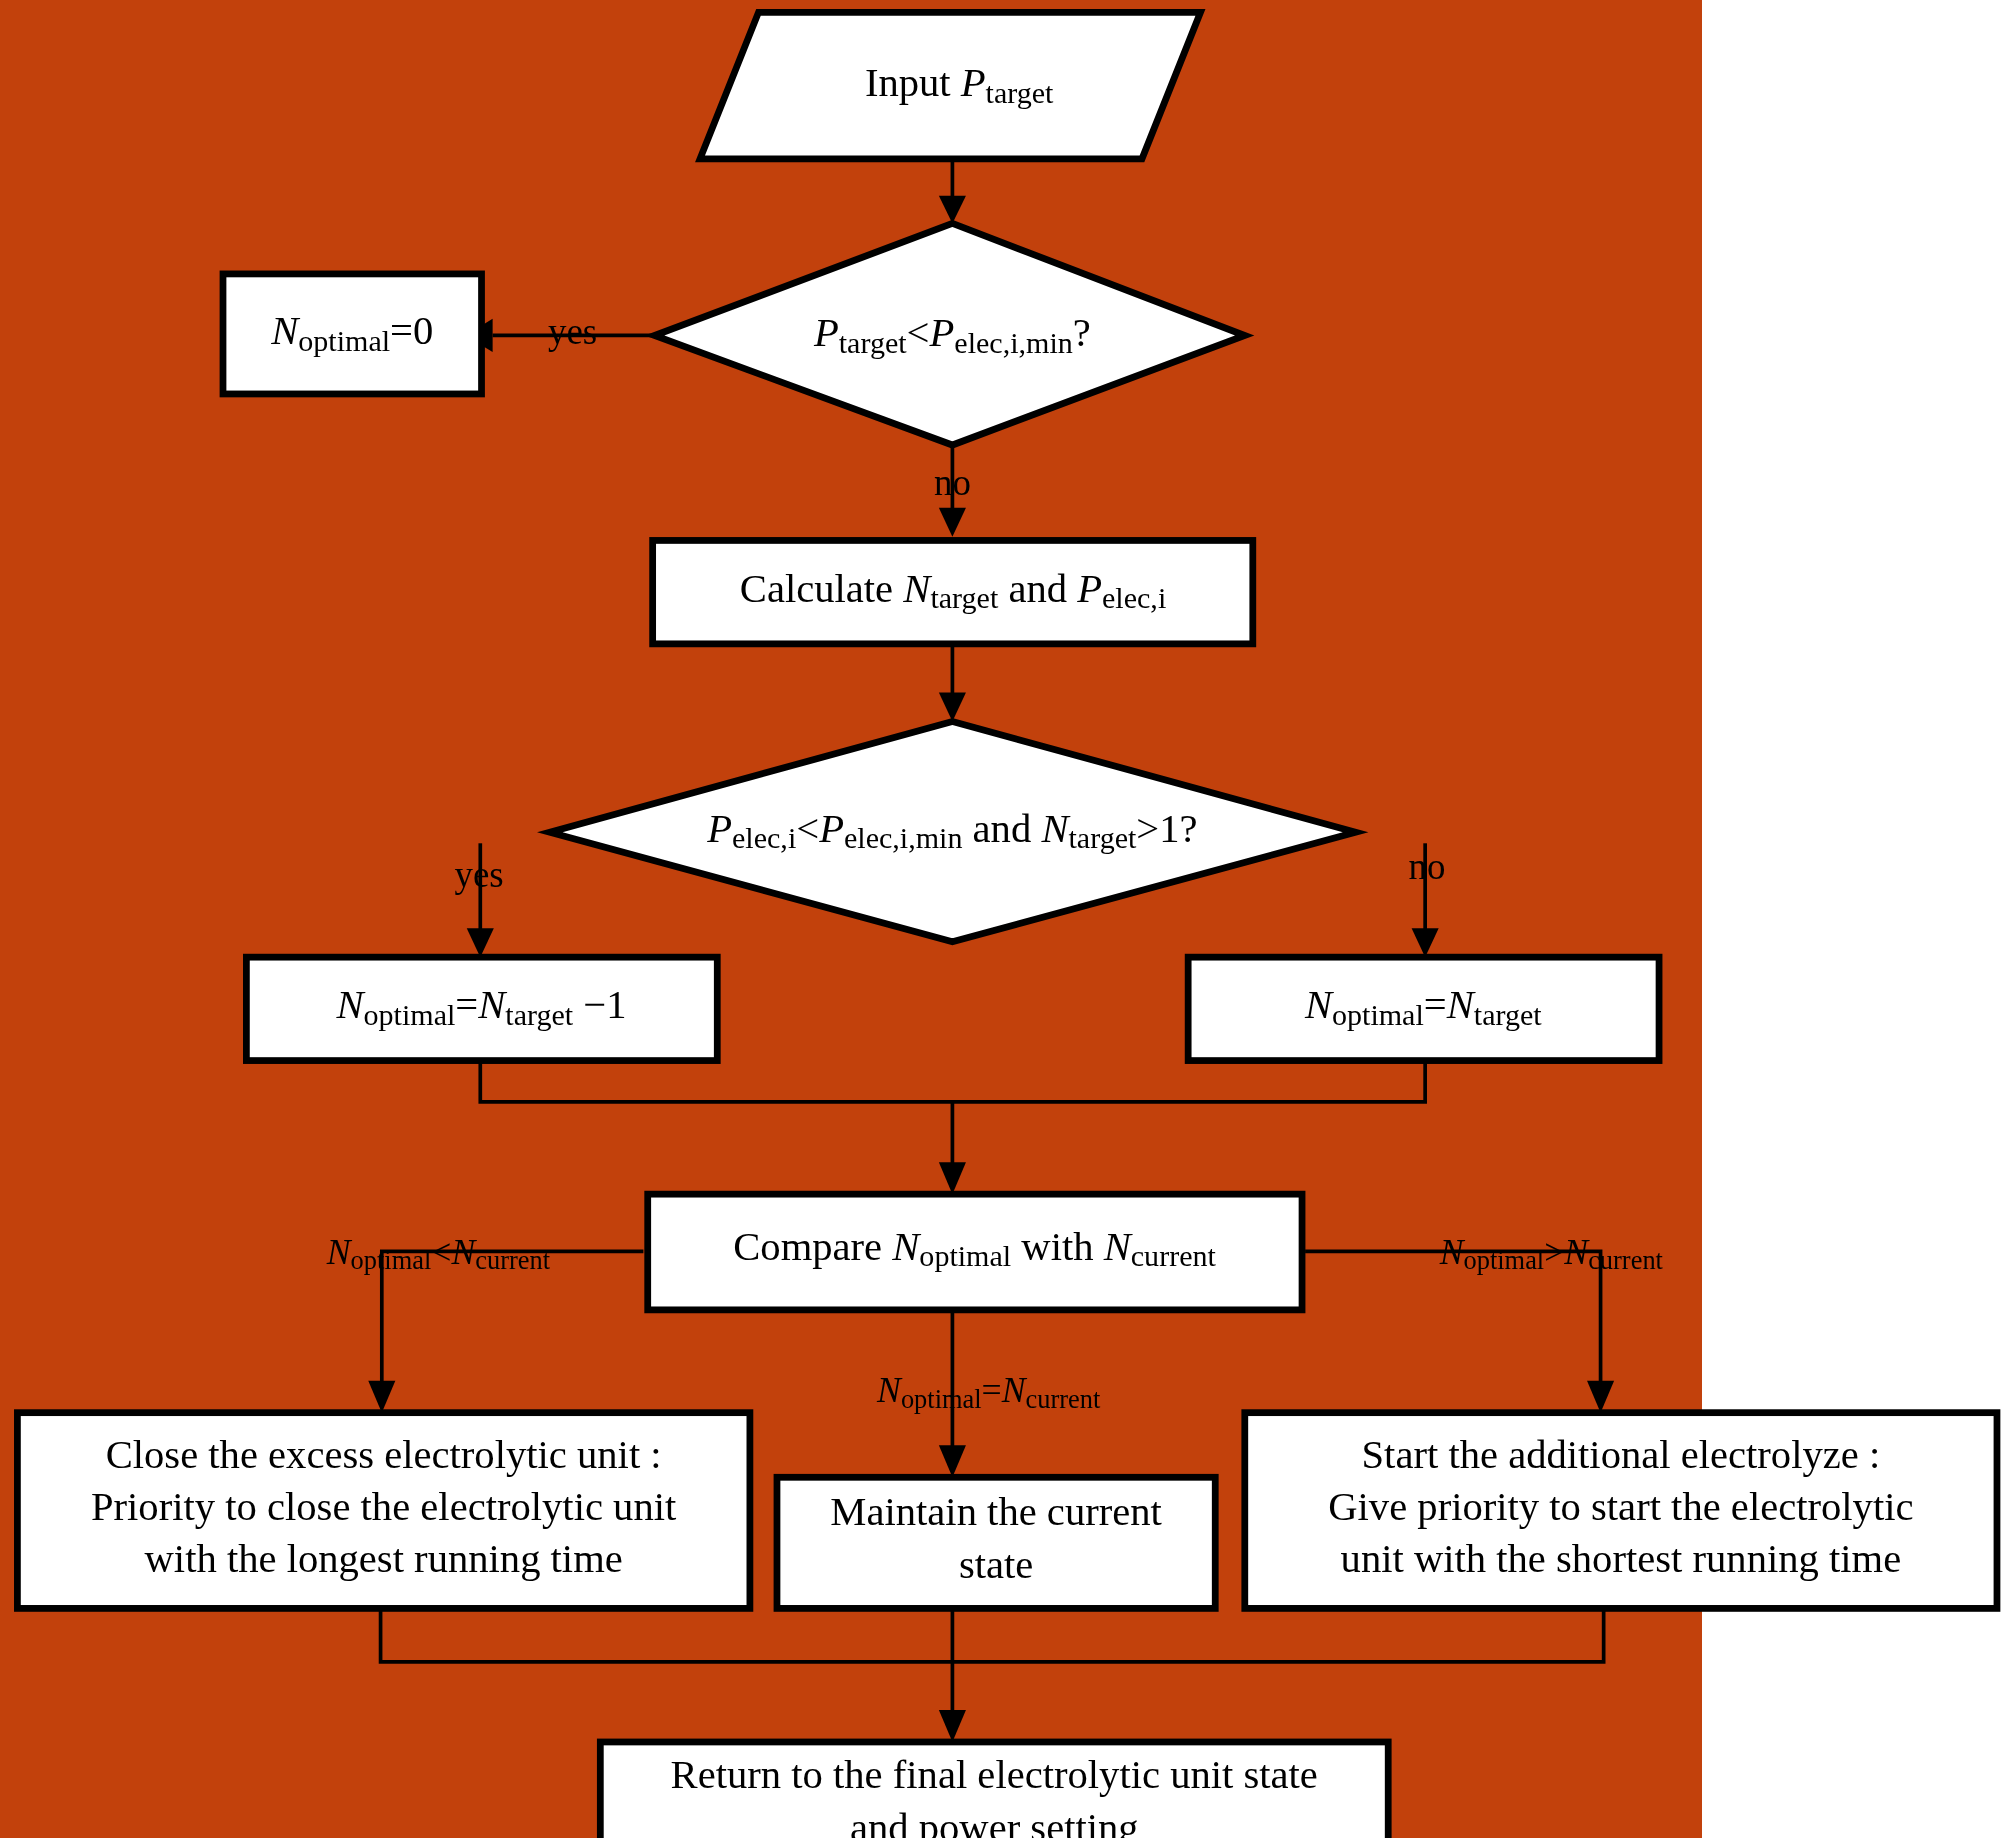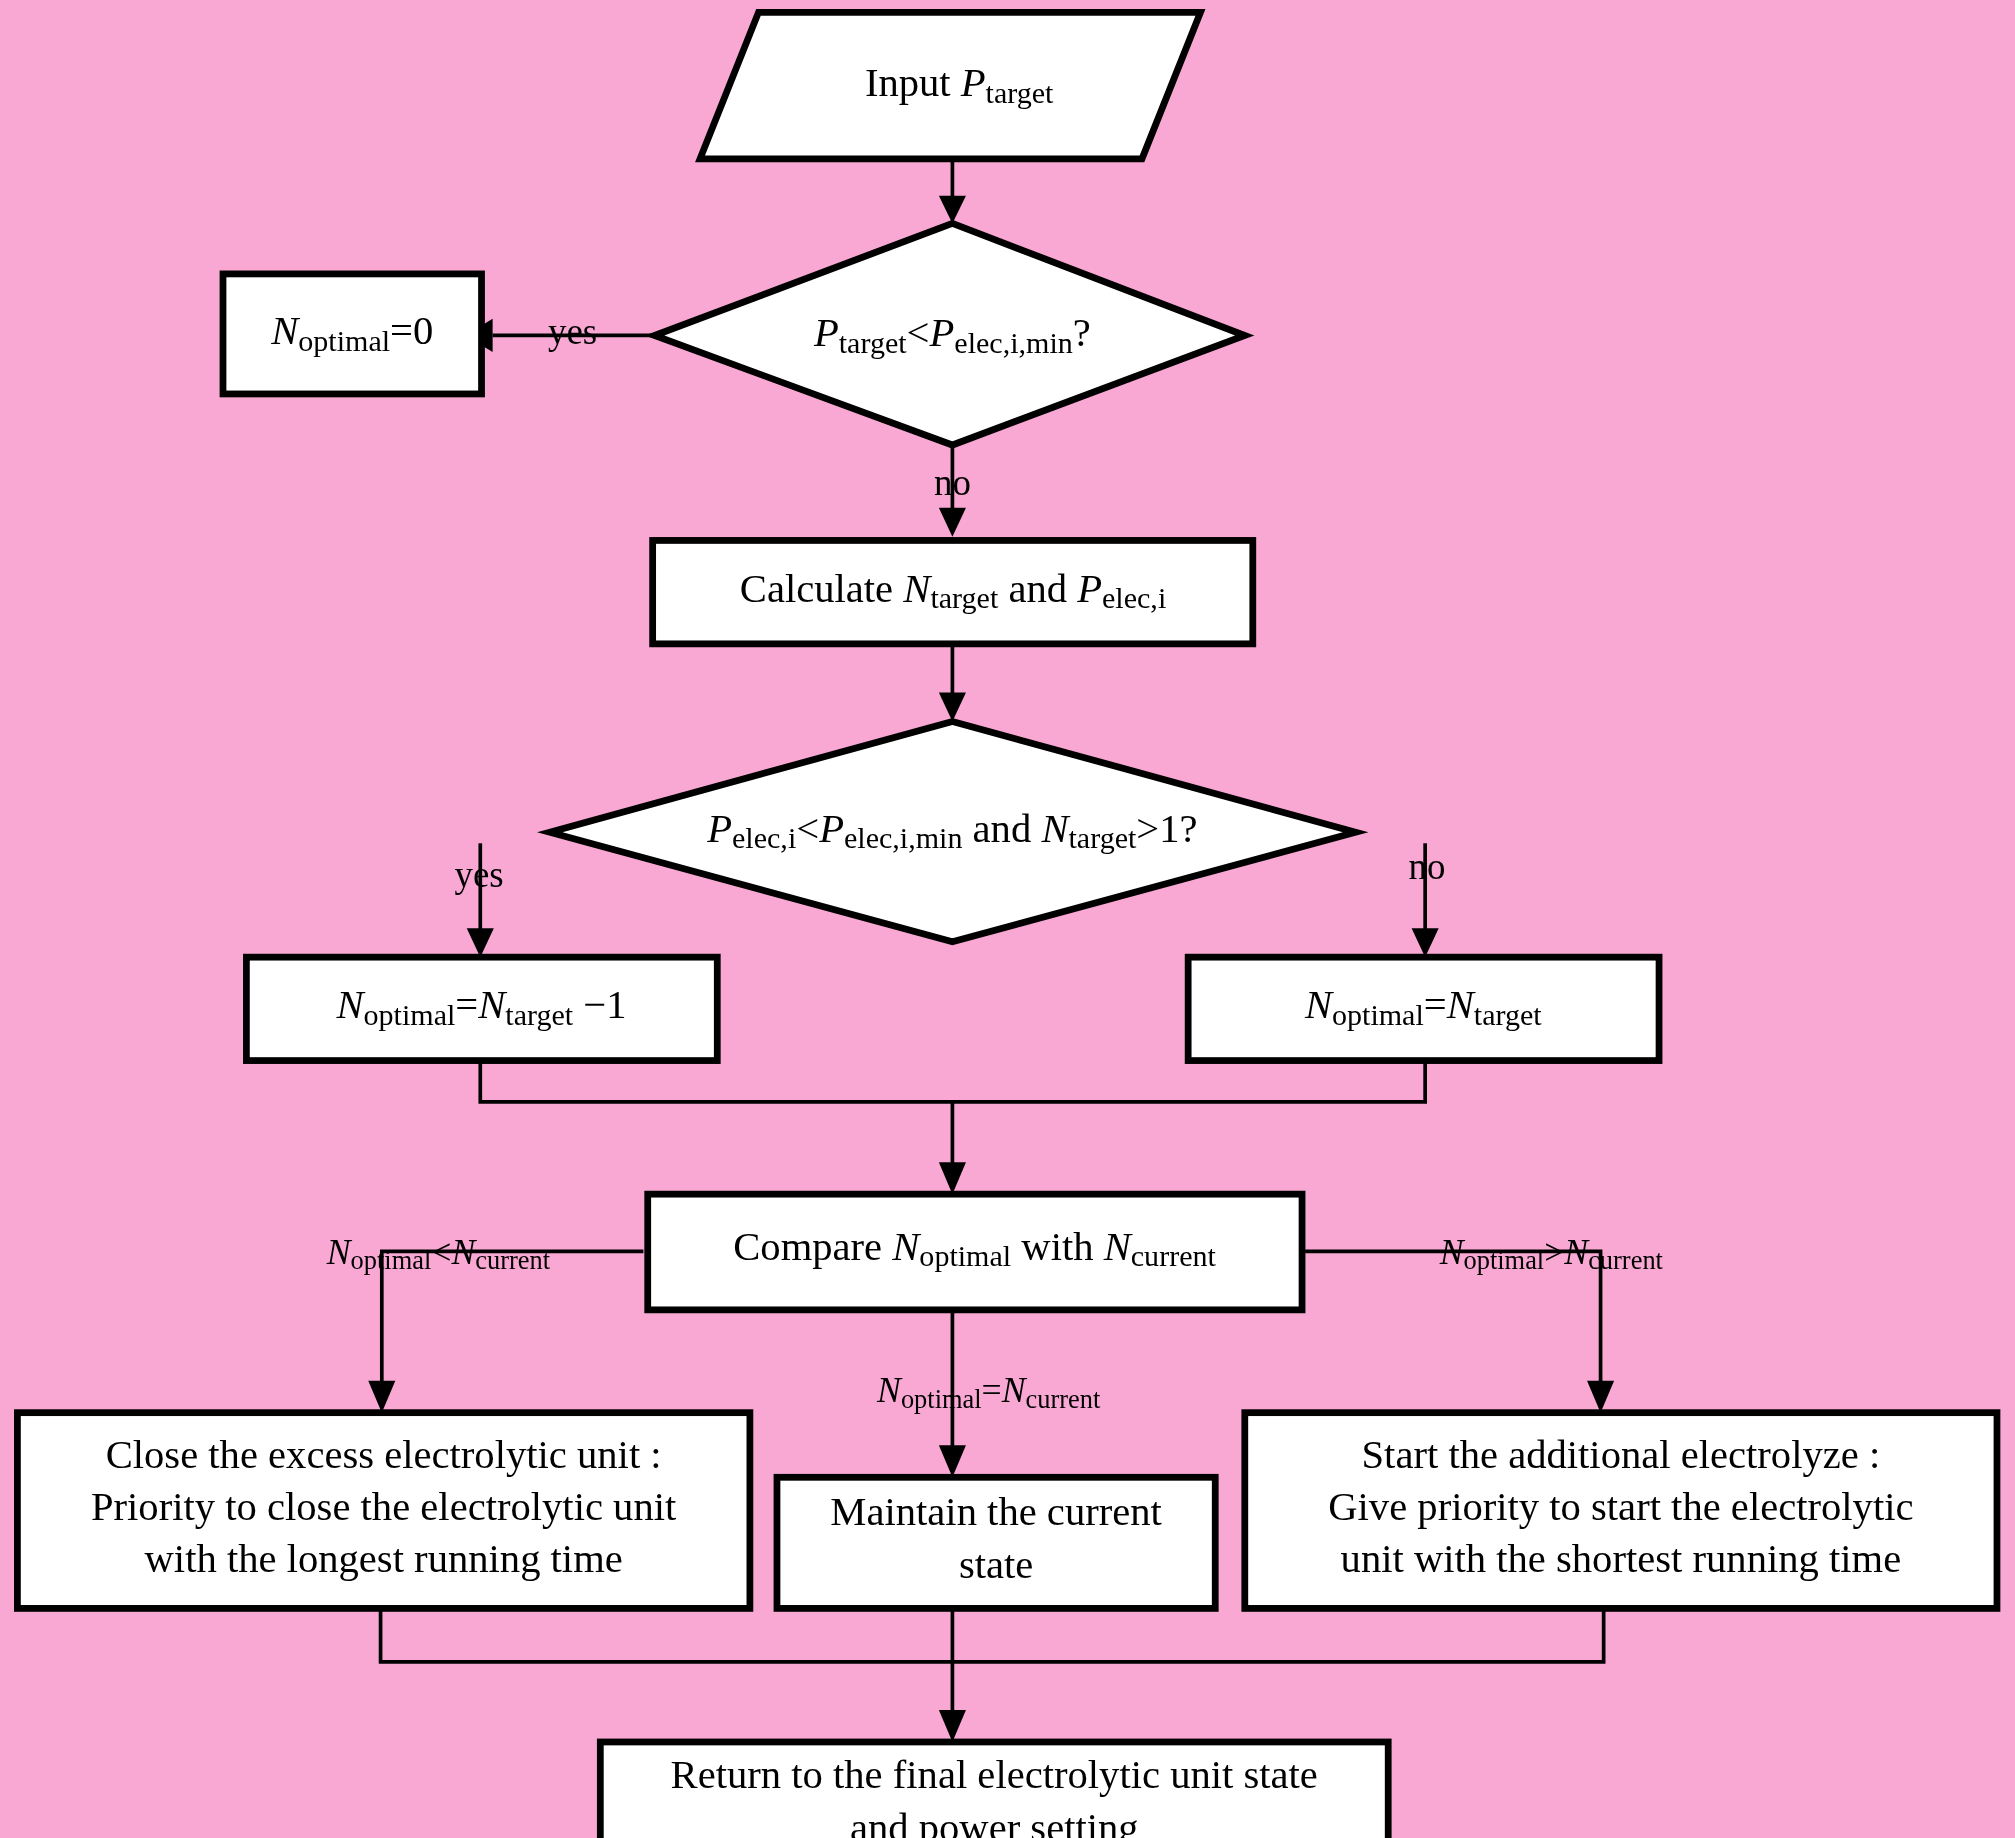--- a/index.html
+++ b/index.html
@@ -9,23 +9,23 @@
     background: #ffffff;
   }
   body {
     width: 2015px;
     height: 1838px;
     font-family: "Liberation Serif", "DejaVu Serif", serif;
     overflow: hidden;
   }
   #flowchart-root {
     position: relative;
-    width: 2015px;
+    width: 1702px;
     height: 1838px;
-    background: #f9a8d4;
+    background: #c2410c;
   }
   svg#flow-svg {
     display: block;
     width: 2015px;
     height: 1838px;
   }
   .shape-fill {
     fill: #ffffff;
     stroke: #000000;
     stroke-width: 11;

